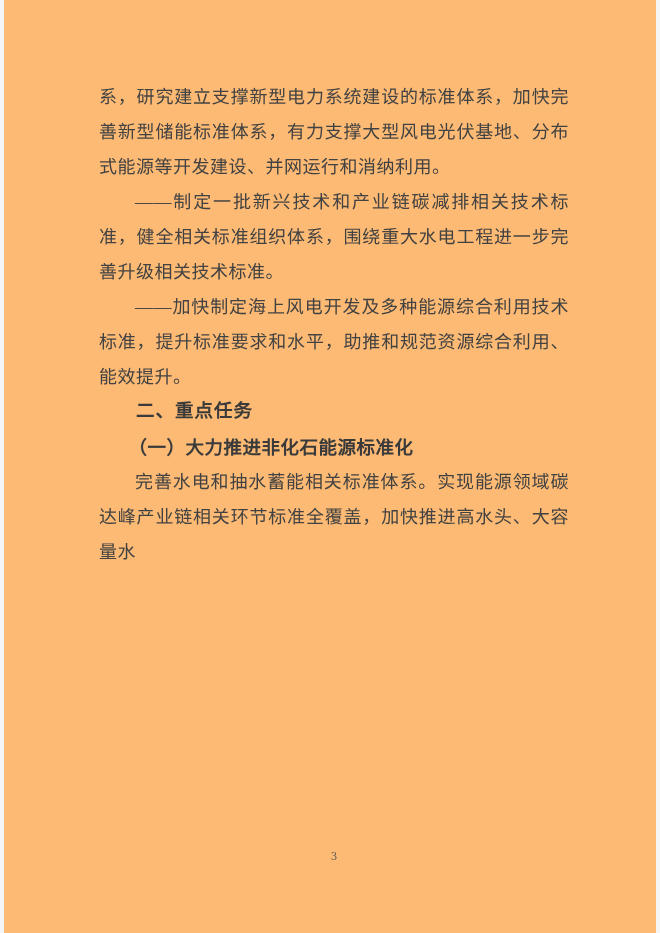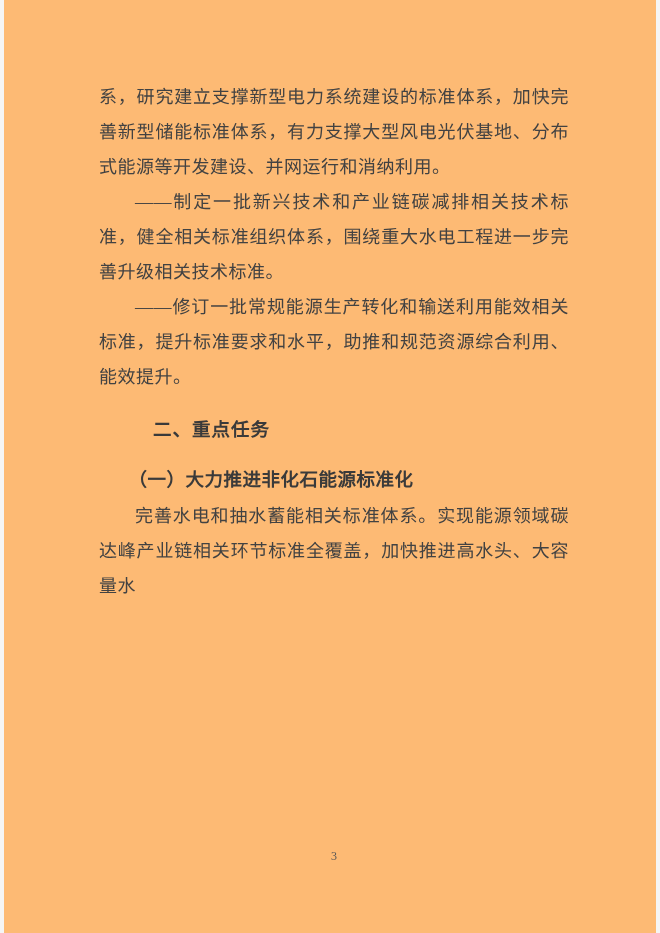--- a/index.html
+++ b/index.html
@@ -30,37 +30,37 @@
     line-height: 35px;
     letter-spacing: 0.5px;
     text-align: justify;
     text-indent: 2em;
     font-weight: 400;
   }
   .para.no-indent {
     text-indent: 0;
   }
   .heading-1 {
-    margin: 17px;
+    margin: 0;
     font-size: 18.5px;
     line-height: 35px;
     letter-spacing: 1px;
     text-indent: 2em;
     font-weight: 700;
-    font-family: Liberation Sans, sans-serif;
+    font-family: Liberation Mono, monospace;
     color: #3a3a3a;
   }
   .heading-2 {
     margin: 0;
     font-size: 18.5px;
     line-height: 35px;
     letter-spacing: 0.5px;
     text-indent: 1.6em;
     font-weight: 700;
-    font-family: Liberation Mono, monospace;
+    font-family: Liberation Sans, sans-serif;
     color: #3a3a3a;
   }
   .page-footer {
     position: absolute;
     top: 847px;
     left: 0;
     width: 660px;
     text-align: center;
     font-size: 12px;
     line-height: 18px;
@@ -68,19 +68,19 @@
     font-family: "Liberation Serif", "DejaVu Serif", serif;
   }
 </style>
 </head>
 <body>
 
 <div class="page">
   <div class="content">
     <p class="para no-indent">系，研究建立支撑新型电力系统建设的标准体系，加快完善新型储能标准体系，有力支撑大型风电光伏基地、分布式能源等开发建设、并网运行和消纳利用。</p>
     <p class="para">——制定一批新兴技术和产业链碳减排相关技术标准，健全相关标准组织体系，围绕重大水电工程进一步完善升级相关技术标准。</p>
-    <p class="para">——修订一批常规能源生产转化和输送利用能效相关标准，提升标准要求和水平，助推和规范资源综合利用、能效提升。</p>
+    <p class="para">——加快制定海上风电开发及多种能源综合利用技术标准，提升标准要求和水平，助推和规范资源综合利用、能效提升。</p>
     <p class="heading-1">二、重点任务</p>
     <p class="heading-2">（一）大力推进非化石能源标准化</p>
     <p class="para">完善水电和抽水蓄能相关标准体系。实现能源领域碳达峰产业链相关环节标准全覆盖，加快推进高水头、大容量水</p>
   </div>
   <div class="page-footer">3</div>
 </div>
 
 </body></html>

